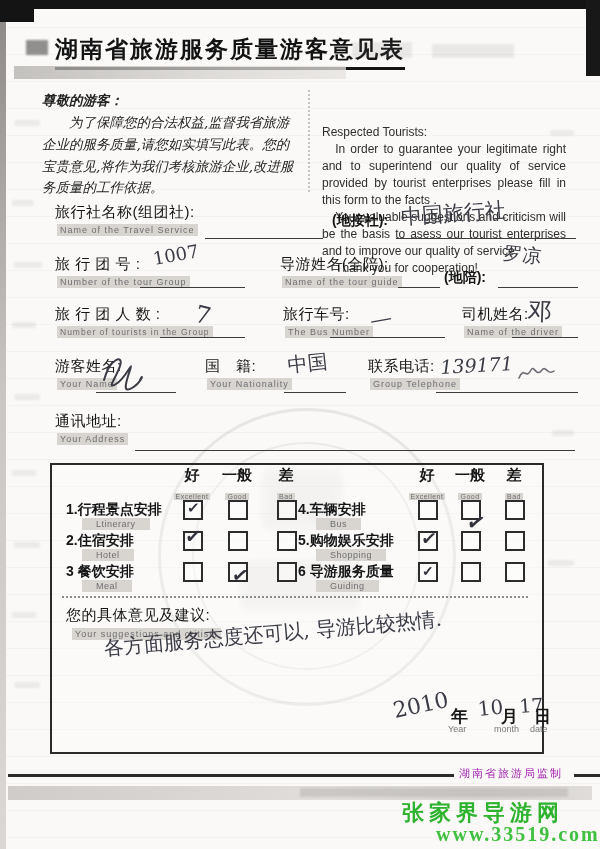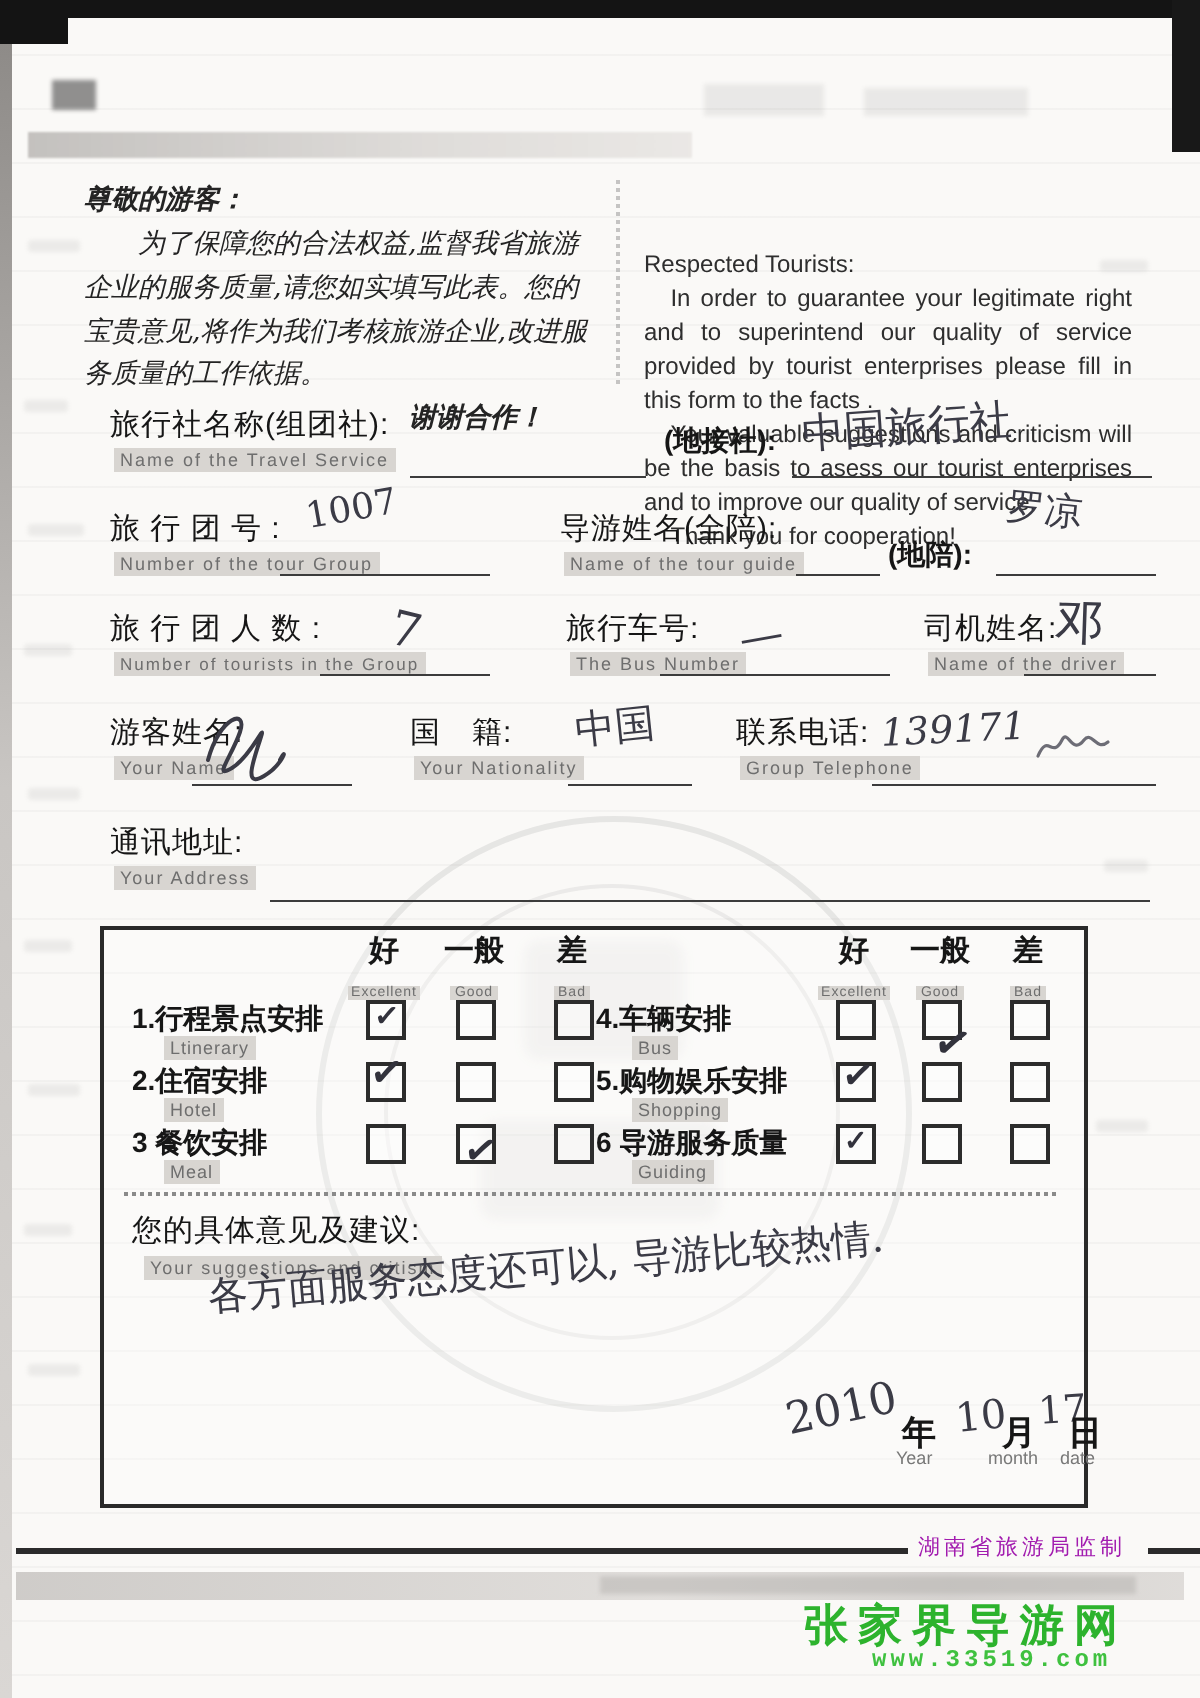--- a/index.html
+++ b/index.html
@@ -42,21 +42,21 @@
   .en{position:absolute;font-size:9px;color:#6e6e6e;background:#d8d5d1;padding:0 3px;
       letter-spacing:1px;white-space:nowrap;line-height:12px;}
   .uline{position:absolute;height:0;border-bottom:1.6px solid #3c3c3c;}
   .hw{position:absolute;font-family:"DejaVu Serif",serif;color:#3b3b46;white-space:nowrap;transform-origin:left bottom;}
   
   .rate-box{position:absolute;left:50px;top:463px;width:490px;height:287px;border:2px solid #2a2a2a;background:rgba(255,255,255,.25);}
   .scale-col{position:absolute;width:44px;text-align:center;}
   .scale-cn{font-size:15px;font-weight:bold;display:block;color:#161616;}
   .scale-en{font-size:7px;color:#6e6e6e;background:#d8d5d1;padding:0 2px;display:inline-block;letter-spacing:.5px;}
   .ri-cn{position:absolute;font-size:14px;font-weight:bold;color:#161616;white-space:nowrap;}
-  .ri-en{position:absolute;font-size:9px;color:#6e6e6e;background:#d8d5d1;padding:0 3px;letter-spacing:.5px;line-height:12px;}
+  .ri-en{position:absolute;font-size:9px;color:#6e6e6e;background:#d8d5d1;padding:0 14px;letter-spacing:.5px;line-height:12px;}
   .cb{position:absolute;width:16px;height:16px;border:2px solid #2c2c2c;background:rgba(255,255,255,.4);}
   .tick{position:absolute;font-family:"DejaVu Serif",serif;font-weight:bold;color:#32323c;line-height:1;}
   .tk0{font-size:15px;left:2px;top:-1px;transform:rotate(4deg);}
   .tk1{font-size:20px;left:0px;top:-7px;transform:rotate(7deg);}
   .tk2{font-size:20px;left:2px;top:1px;transform:rotate(11deg);}
   .tk3{font-size:22px;left:4px;top:9px;transform:rotate(13deg);}
   .tk4{font-size:19px;left:1px;top:-4px;transform:rotate(8deg);}
   .tk5{font-size:14px;left:2px;top:0px;}
   .dotted-sep{position:absolute;left:62px;top:596px;width:466px;border-top:2px dotted #8a8a8a;}
   .comment{width:430px;font-size:20px;line-height:1.2;}
@@ -64,22 +64,22 @@
   .date-cn{position:absolute;font-size:17px;font-weight:bold;color:#161616;}
   .date-en{position:absolute;font-size:9px;color:#787878;}
   
   .fline{position:absolute;height:2.5px;background:#2b2b2b;}
   .f-sup{position:absolute;left:459px;top:766px;font-size:11px;font-weight:normal;letter-spacing:2px;color:#a21caf;}
   .band{position:absolute;left:8px;top:786px;width:584px;height:14px;
         background:linear-gradient(90deg,#c7c4c1,#dcd9d6 55%,#cfccc9 80%,#dad7d4);opacity:.85;}
   .band-inner{position:absolute;left:300px;top:788px;width:268px;height:9px;background:#b5b2af;opacity:.5;filter:blur(1px);}
   .site-name{position:absolute;left:402px;top:798px;font-size:22px;font-weight:bold;letter-spacing:5px;
         font-family:"DejaVu Serif",serif;white-space:nowrap;}
-  .site-url{position:absolute;left:436px;top:823px;font-size:12px;font-weight:bold;letter-spacing:2px;
-        font-family:Liberation Mono, monospace;white-space:nowrap;text-align:right;}
+  .site-url{position:absolute;left:436px;top:823px;font-size:20px;font-weight:bold;letter-spacing:2px;
+        font-family:Liberation Serif, serif;white-space:nowrap;text-align:right;}
 </style>
 </head>
 <body>
 
 <div class="page">
 
   <div class="art art-top"></div>
   <div class="art art-topleft"></div>
   <div class="art art-topright"></div>
   <div class="art art-left"></div>
@@ -95,28 +95,28 @@
   <div class="smudge" style="left:550px;top:130px;width:24px;height:6px"></div>
   <div class="smudge" style="left:552px;top:430px;width:22px;height:6px"></div>
   <div class="smudge" style="left:548px;top:560px;width:26px;height:6px"></div>
 
   <div class="wm wm1"></div>
   <div class="wm wm2"></div>
   <div class="wm-blob" style="left:262px;top:470px;width:80px;height:60px"></div>
   <div class="wm-blob" style="left:240px;top:560px;width:120px;height:50px"></div>
 
   <div class="title-smudge"></div>
+  <div class="title">湖南省旅游服务质量游客意见表</div>
   <div class="subtitle-bar"></div>
   <div class="hdr-blob" style="left:352px;top:42px;width:60px;height:16px"></div>
   <div class="hdr-blob" style="left:432px;top:44px;width:82px;height:14px"></div>
 
   <div class="intro-cn">
     <div class="sal">尊敬的游客：</div>
     <p class="body">为了保障您的合法权益,监督我省旅游企业的服务质量,请您如实填写此表。您的宝贵意见,将作为我们考核旅游企业,改进服务质量的工作依据。</p>
-    <div class="close">谢谢合作！</div>
   </div>
   <div class="intro-divider"></div>
   <div class="intro-en">
     <p class="sal">Respected Tourists:</p>
     <p>In order to guarantee your legitimate right and to superintend our quality of service provided by tourist enterprises please fill in this form to the facts .</p>
     <p>Your valuable suggestions and criticism will be the basis to asess our tourist enterprises and to improve our quality of service.</p>
     <p>Thank you for cooperation!</p>
   </div>
 
   <div class="cn" style="left:55px;top:203px">旅行社名称(组团社):</div>

